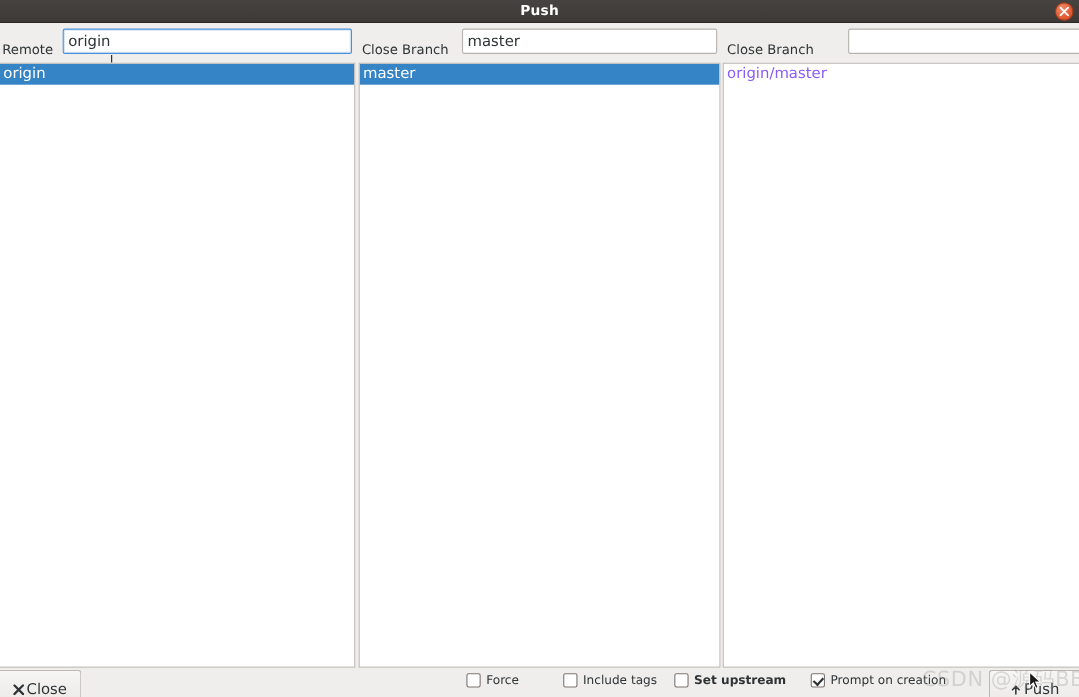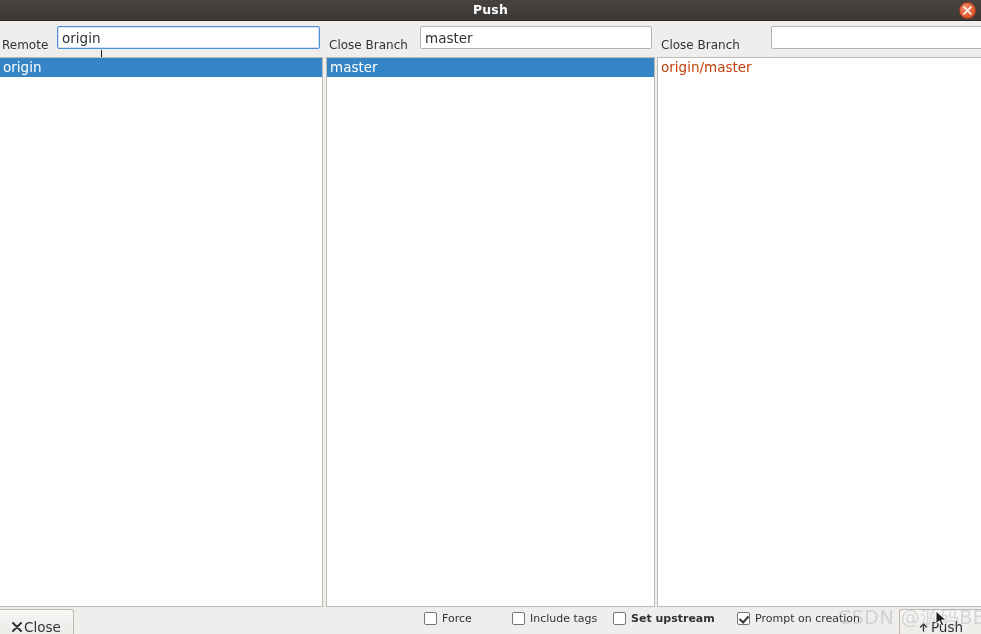--- a/index.html
+++ b/index.html
@@ -126,21 +126,21 @@
   }
   #pane-remotes { left: -1px; width: 324px; }
   #pane-local   { left: 326px; width: 329px; }
   #pane-remote-branches { left: 657px; width: 326px; }
 
   .list-item {
     height: 19px;
     line-height: 19px;
     padding-left: 3px;
     font-size: 13.5px;
-    color: #c2410c;
+    color: #8b5cf6;
     white-space: nowrap;
     cursor: default;
   }
   .list-item.selected {
     background: #3584c6;
     color: #ffffff;
   }
 
   
   .bottombar {

